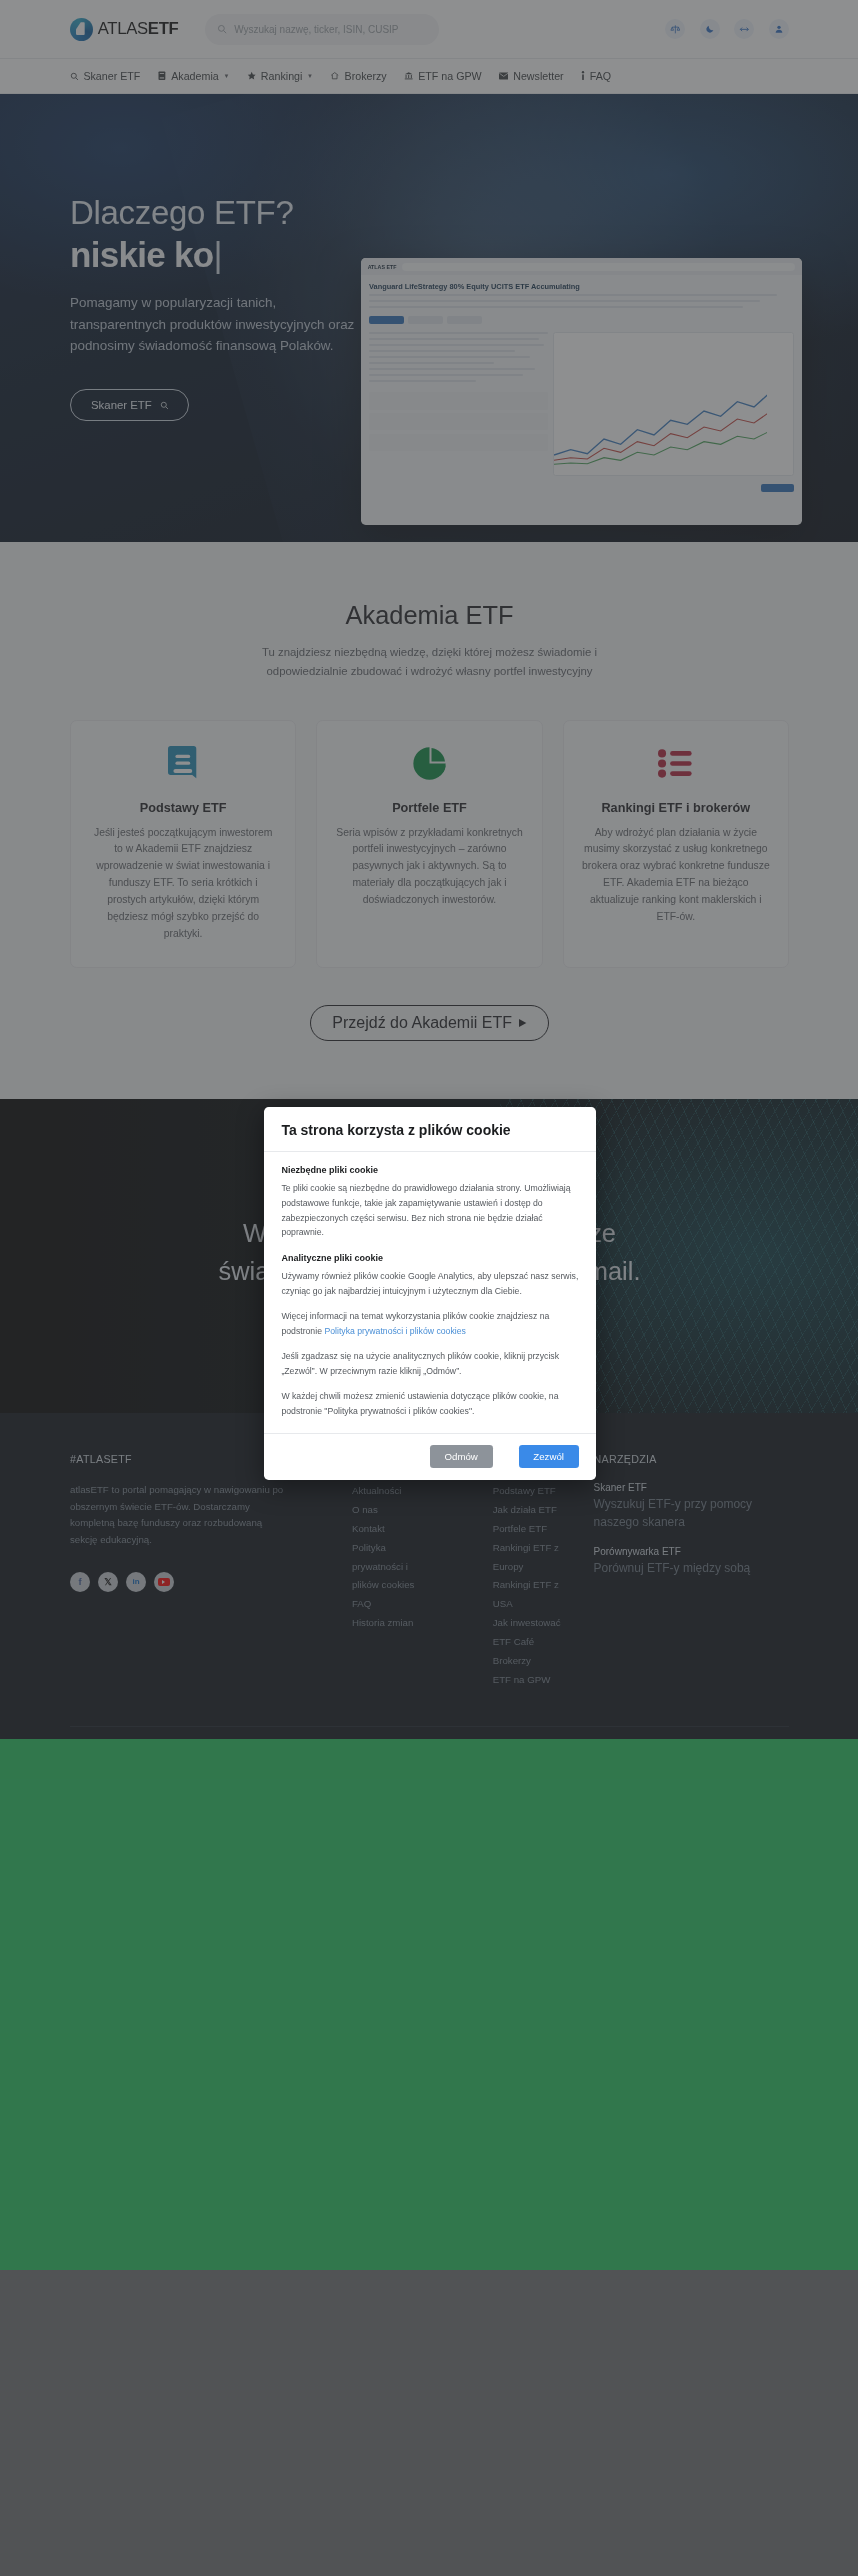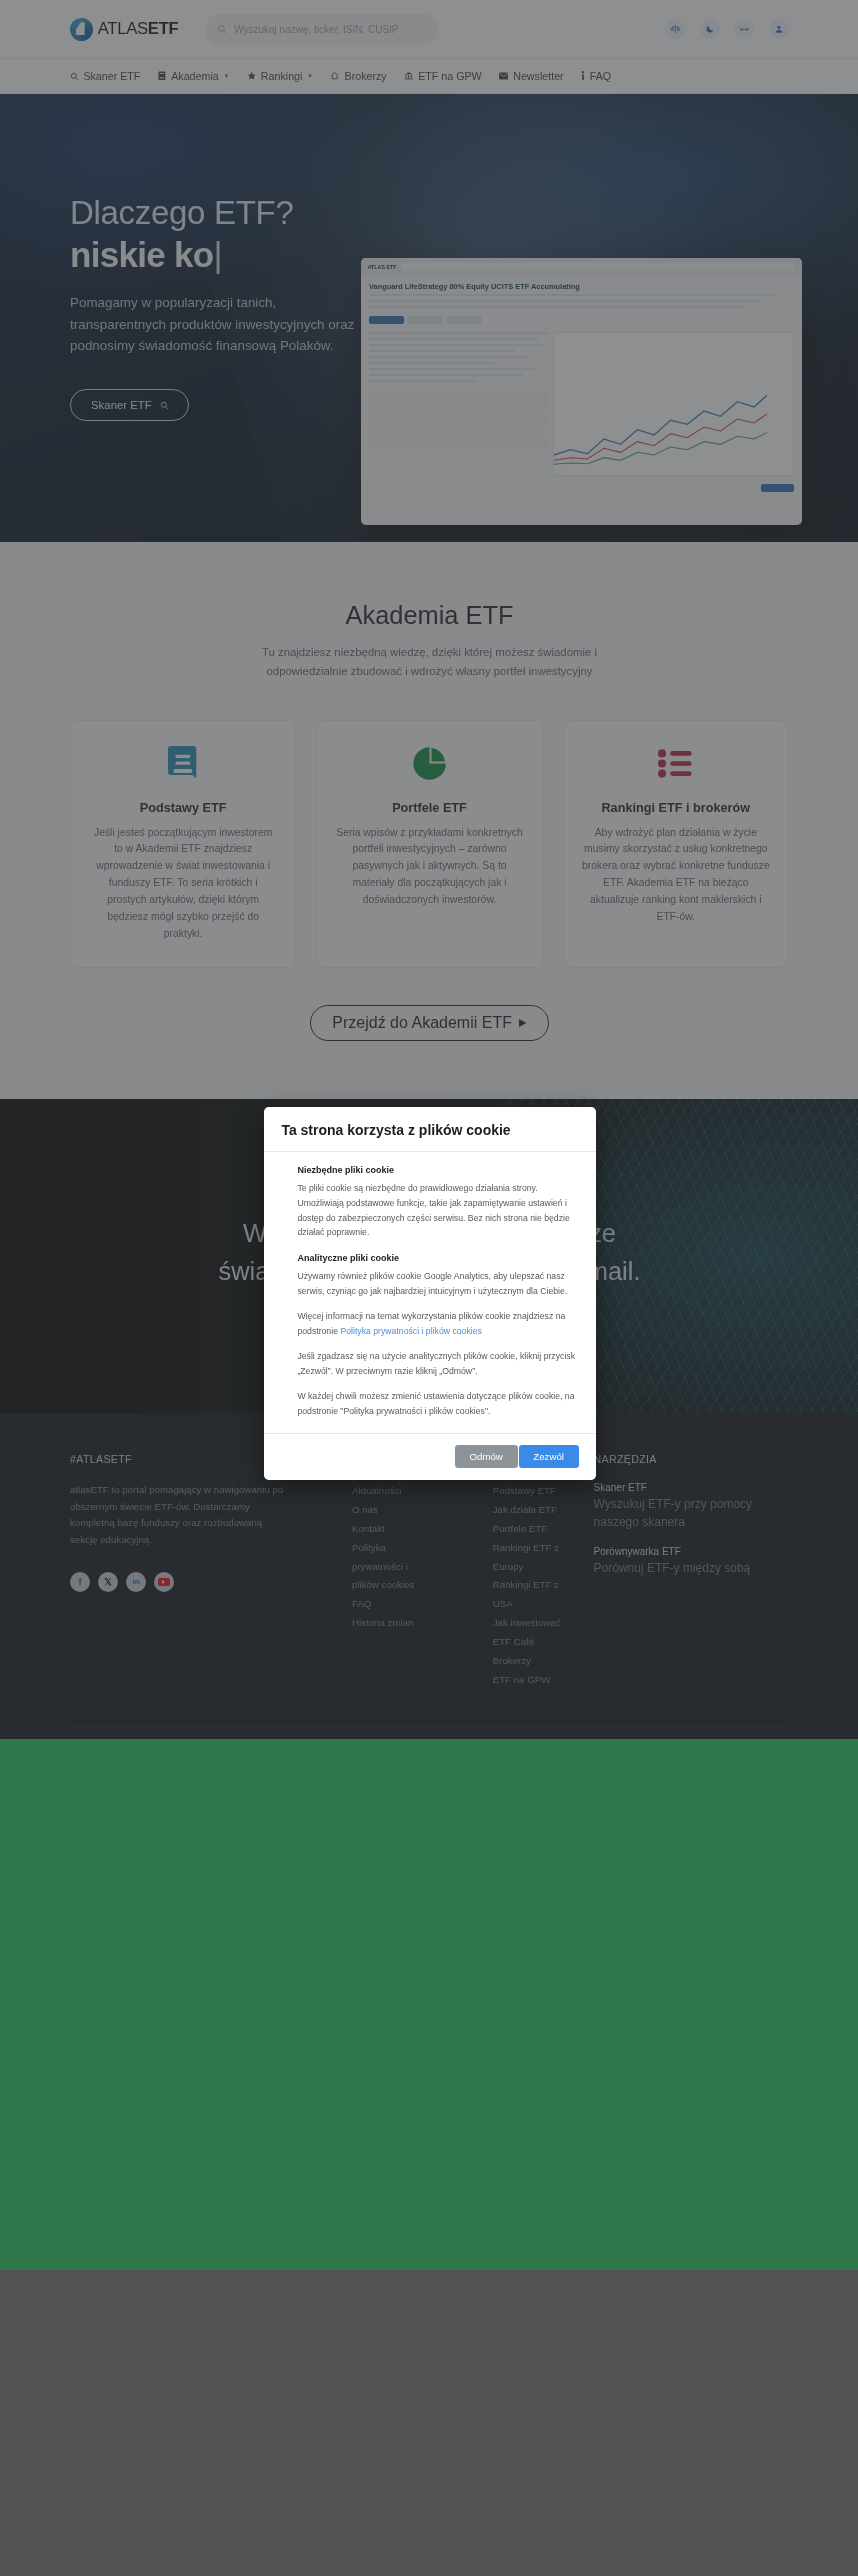--- a/index.html
+++ b/index.html
@@ -258,30 +258,30 @@
     left: 264px; top: 1107px;
     width: 332px;
     background: #fff;
     border-radius: 4.7px;
     box-shadow: 0 6.7px 27px rgba(0,0,0,.4);
     z-index: 60;
     font-family: "Liberation Sans", sans-serif;
   }
   .modal-head { padding: 14.7px 17.4px 13.4px; border-bottom: 0.7px solid #e7e9ec; }
   .modal-head h3 { font-size: 14px; font-weight: 600; color: #1b1d1f; }
-  .modal-body { padding: 13.4px 17.4px 14.7px; margin-left: 16px; }
+  .modal-body { padding: 13.4px 17.4px 14.7px; }
   .modal-body h4 { font-size: 9px; font-weight: 700; color: #1b1d1f; margin-bottom: 6px; }
   .modal-body h4.mt { margin-top: 13.4px; }
   .modal-body p { font-size: 8.7px; line-height: 1.68; color: #55595e; margin-bottom: 10.7px; }
   .modal-body p.tight { margin-bottom: 0; }
   .mlink { color: #4a8fd6; text-decoration: none; }
   .modal-foot {
     border-top: 0.7px solid #e7e9ec;
     padding: 10.7px 17.4px 12px;
-    display: flex; justify-content: flex-end; gap: 1px;
+    display: flex; justify-content: flex-end; gap: 26px;
   }
   .btn { border: none; border-radius: 3.3px; padding: 6px 14.7px; font-size: 9.7px; color: #fff; cursor: pointer; font-family: inherit; }
   .btn-deny { background: #8d939a; }
   .btn-allow { background: #3a8ae8; }
 
   svg { display: block; }
 </style>
 </head>
 <body>
 

